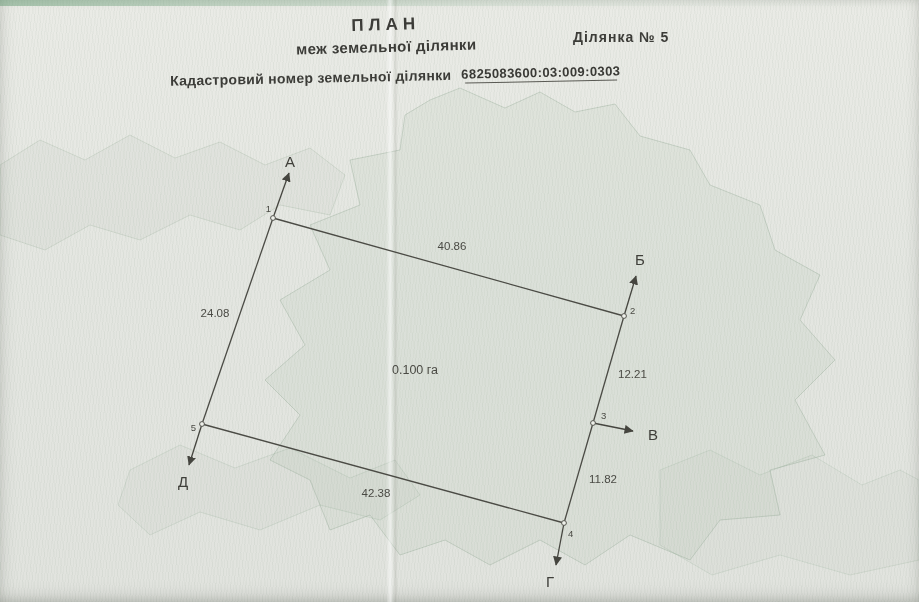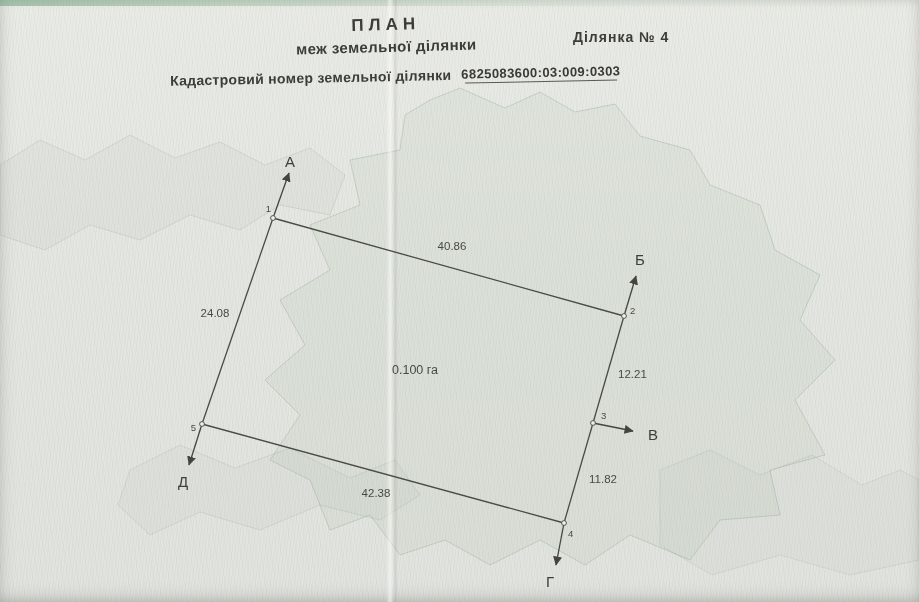--- a/index.html
+++ b/index.html
@@ -64,21 +64,21 @@
     <path d="M660,470 L710,450 L760,475 L812,455 L862,485 L900,470 L919,480 L919,560 L850,575 L780,555 L712,575 L660,545 Z" fill="rgba(150,172,150,0.06)" stroke="rgba(130,158,133,0.18)" stroke-width="1"></path>
   </svg>
 
   <div class="top-tint"></div>
   <div class="fold"></div>
 
   <div class="title-block">
     <div class="title1">ПЛАН</div>
     <div class="title2">меж земельної ділянки</div>
   </div>
-  <div class="parcel-no">Ділянка №  4</div>
+  <div class="parcel-no">Ділянка №  5</div>
 
   <div class="cadastral-row">
     <span class="cad-label">Кадастровий номер земельної ділянки</span>
     <span class="cad-field">
       <span class="cad-value">6825083600:03:009:0303</span>
       <span class="cad-underline"></span>
     </span>
   </div>
 
   <svg width="919" height="602" viewBox="0 0 919 602" style="position:absolute;left:0;top:0;">

